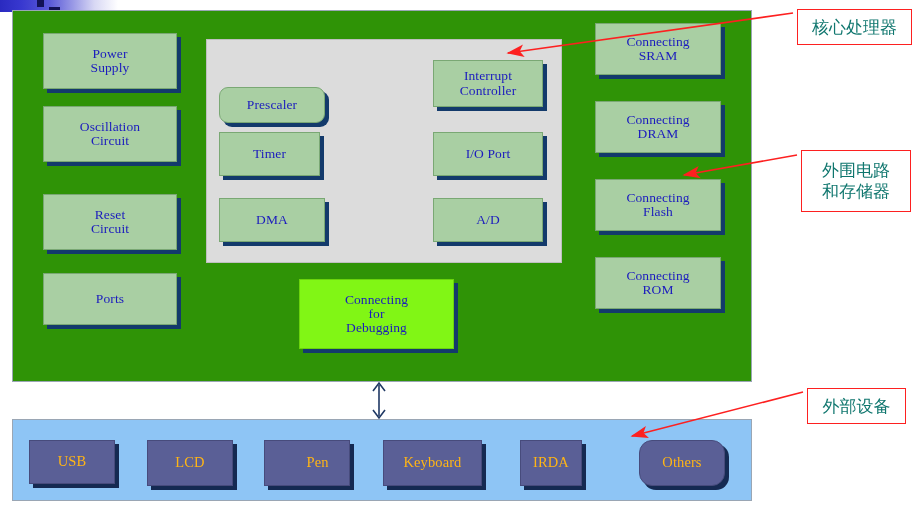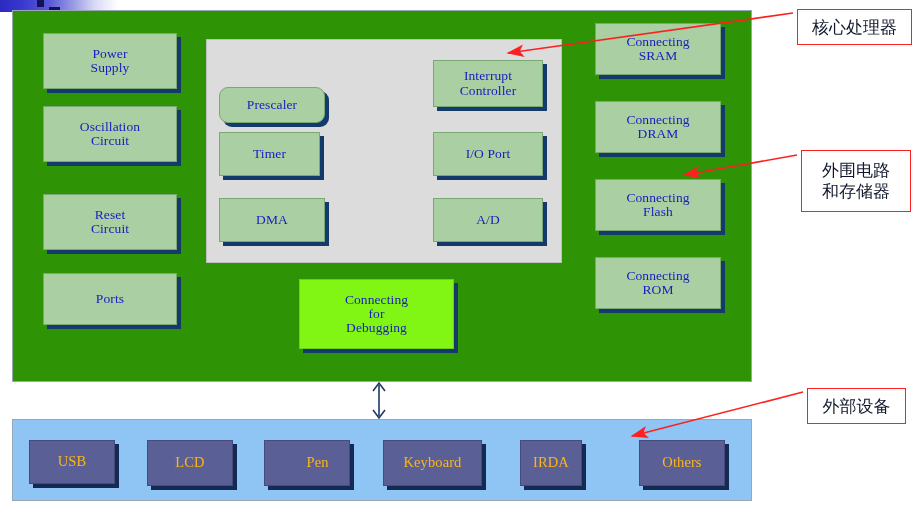--- a/index.html
+++ b/index.html
@@ -102,21 +102,21 @@
 
   
   .connector { position: absolute; left: 366px; top: 380px; width: 26px; height: 41px; }
 
   
   .callout {
     position: absolute;
     box-sizing: border-box;
     border: 1.5px solid #fd2020;
     background: #ffffff;
-    color: #0f172a;
+    color: #0f766e;
     font-size: 17px;
     line-height: 1.22;
     text-align: left;
     display: flex;
     align-items: center;
     justify-content: center;
     font-family: "DejaVu Sans", "Liberation Sans", sans-serif;
     white-space: pre-line;
   }
   .arrow-svg { position: absolute; left: 0; top: 0; width: 920px; height: 513px; pointer-events: none; }
@@ -204,21 +204,21 @@
     </div>
     <div class="blk periph-dev" style="left: 251px; top: 20px; width: 86px; height: 46px; padding-left: 23px;">
       <span class="lbl">Pen</span>
     </div>
     <div class="blk periph-dev" style="left: 370px; top: 20px; width: 99px; height: 46px;">
       <span class="lbl">Keyboard</span>
     </div>
     <div class="blk periph-dev" style="left: 507px; top: 20px; width: 62px; height: 46px;">
       <span class="lbl">IRDA</span>
     </div>
-    <div class="blk periph-dev" style="left: 626px; top: 20px; width: 86px; height: 46px;">
+    <div class="blk periph-dev" style="left: 626px; top: 20px; width: 86px; height: 46px; border-radius: 13px;">
       <span class="lbl">Others</span>
     </div>
   </div>
 
   <svg class="connector" viewBox="0 0 26 41">
     <line x1="13" y1="5" x2="13" y2="36" stroke="#1f3864" stroke-width="1.6"></line>
     <polyline points="7,11 13,3 19,11" fill="none" stroke="#1f3864" stroke-width="1.6"></polyline>
     <polyline points="7,30 13,38 19,30" fill="none" stroke="#1f3864" stroke-width="1.6"></polyline>
   </svg>
 

